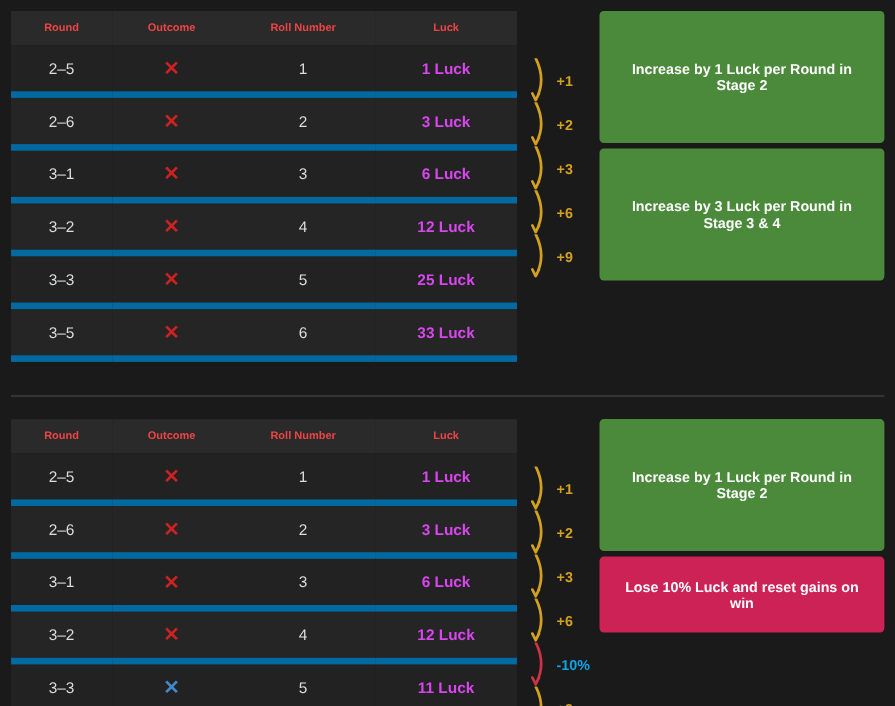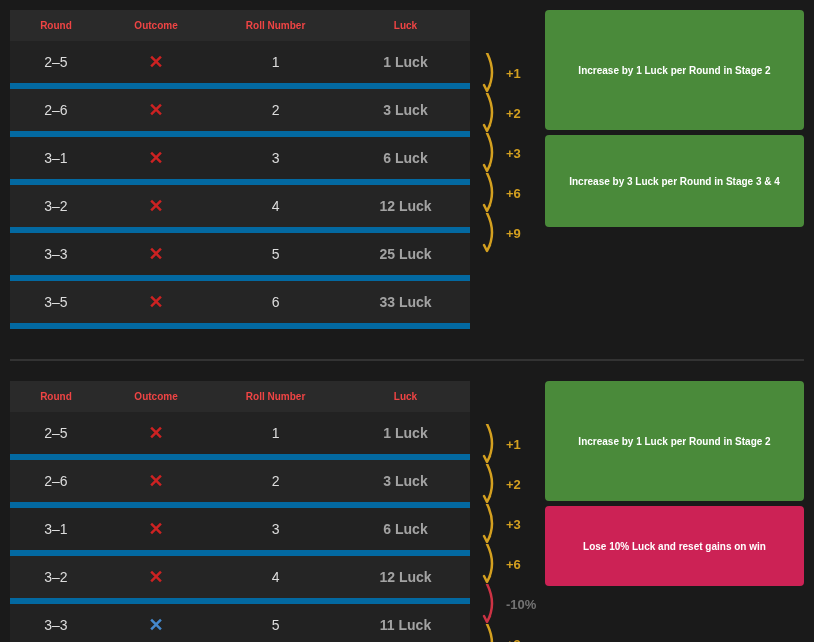--- a/index.html
+++ b/index.html
@@ -61,21 +61,21 @@
       color: #cc2222;
       font-weight: bold;
     }
 
     .outcome-icon-blue {
       color: #4488cc;
     }
 
     .luck-value {
       font-weight: bold;
-      color: #a3a3a3;
+      color: #d946ef;
     }
 
     
     .arrow-column {
       display: flex;
       flex-direction: column;
       align-items: center;
       justify-content: flex-start;
       padding-top: 43px;
       width: 70px;
@@ -97,38 +97,38 @@
 
     .arrow-label {
       font-size: 13px;
       font-weight: bold;
       color: #d4a020;
       margin-left: 2px;
       width: 35px;
     }
 
     .arrow-label-negative {
-      color: #737373;
+      color: #0ea5e9;
     }
 
     
     .side-panels {
       display: flex;
       flex-direction: column;
       gap: 0;
       margin-left: 5px;
       flex: 1;
     }
 
     .panel {
       display: flex;
       align-items: center;
       justify-content: center;
       text-align: center;
-      font-size: 10px;
+      font-size: 13px;
       font-weight: bold;
       color: #ffffff;
       padding: 10px 15px;
       border-radius: 4px;
     }
 
     .panel-green {
       background: #4a8a3a;
     }
 
@@ -234,21 +234,21 @@
           </svg>
           <span class="arrow-label">+9</span>
         </div>
       </div>
 
       <div class="side-panels">
         <div class="panel panel-green" style="height: 120px;">
           <span>Increase by 1 Luck per Round in Stage 2</span>
         </div>
         <div class="panel-spacer"></div>
-        <div class="panel panel-green" style="height: 92px;">
+        <div class="panel panel-green" style="height: 120px;">
           <span>Increase by 3 Luck per Round in Stage 3 &amp; 4</span>
         </div>
       </div>
     </div>
   </div>
 
   <hr class="divider">
 
   <div class="section">
     <div class="table-with-arrows">
@@ -339,21 +339,21 @@
           </svg>
           <span class="arrow-label">+3</span>
         </div>
       </div>
 
       <div class="side-panels">
         <div class="panel panel-green" style="height: 120px;">
           <span>Increase by 1 Luck per Round in Stage 2</span>
         </div>
         <div class="panel-spacer"></div>
-        <div class="panel panel-pink" style="height: 80px;">
+        <div class="panel panel-pink" style="height: 69px;">
           <span>Lose 10% Luck and reset gains on win</span>
         </div>
         <div class="panel-spacer"></div>
       </div>
     </div>
   </div>
 
 </div>
 
 </body></html>

